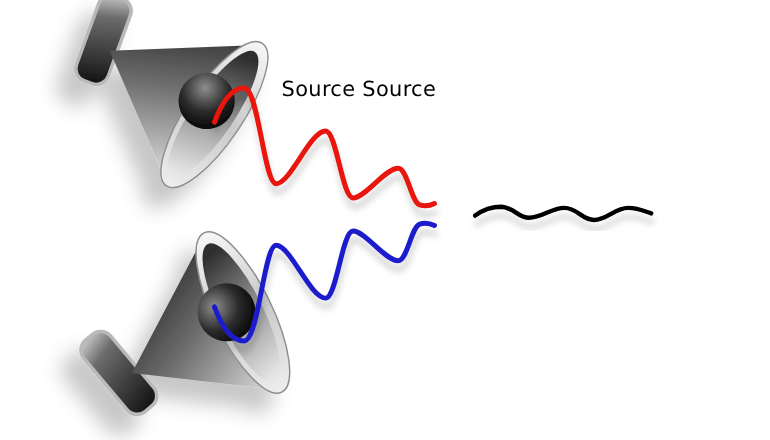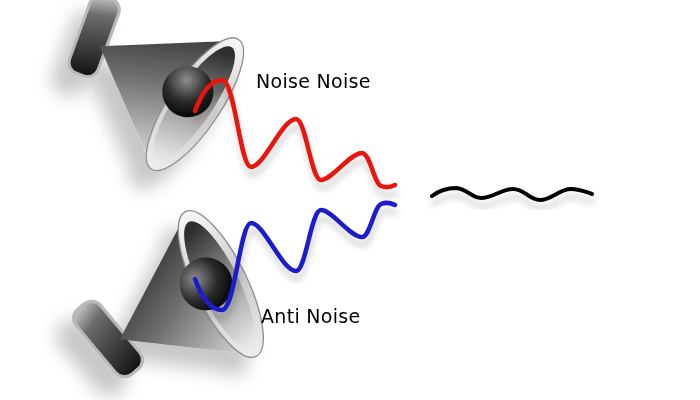--- a/index.html
+++ b/index.html
@@ -109,18 +109,17 @@
                C386,188 391,187 395,185" fill="none" stroke-width="4.5" stroke-linecap="round" stroke="#1c1ccd"></path>
     </g>
 
     <g filter="url(#fWave)">
       <path d="M432,196 C440,190 448,188 456,188 C468,189 471,198 481,198
                C493,198 501,189 513,189 C525,189 529,200 540,200
                C552,200 559,189 571,189 C580,189 586,192 592,194" fill="none" stroke-width="4" stroke-linecap="round" stroke="#000000"></path>
     </g>
   </svg>
 
-  <div class="label label-noise-source">Noise Noise</div>
+  <div class="label label-noise-source">Source Source</div>
 
 
-  <div class="label label-anti">Anti Noise</div>
 
 </div>
 
 </body></html>

